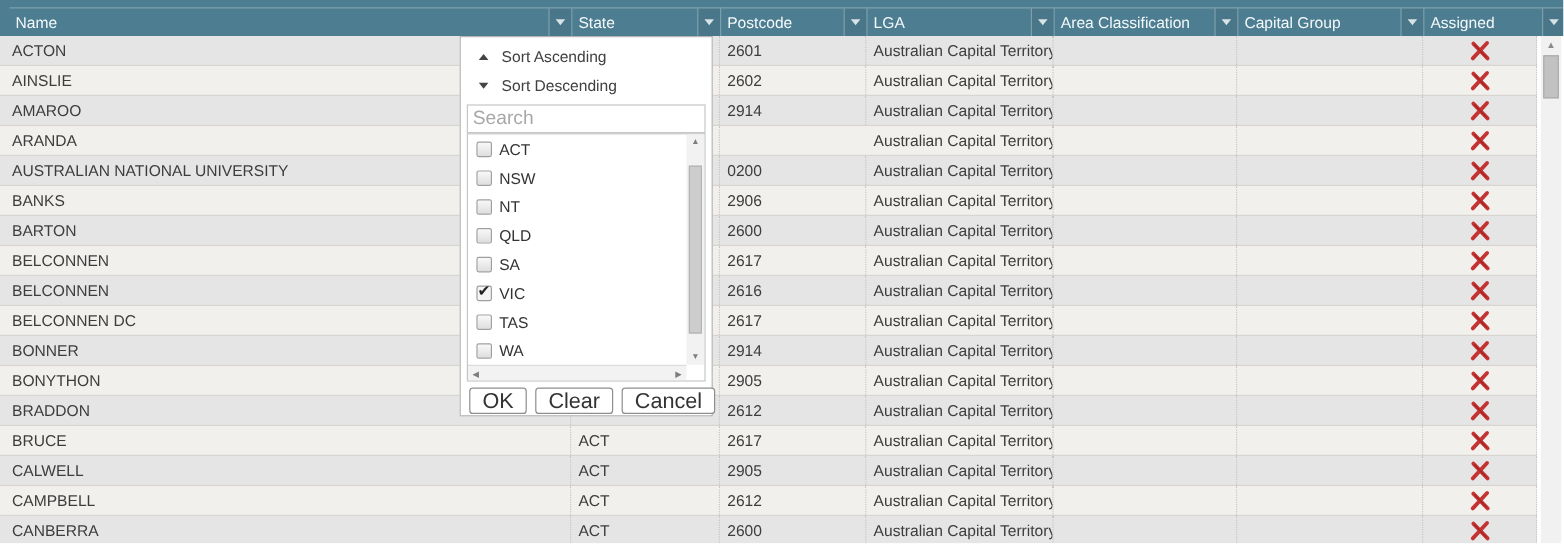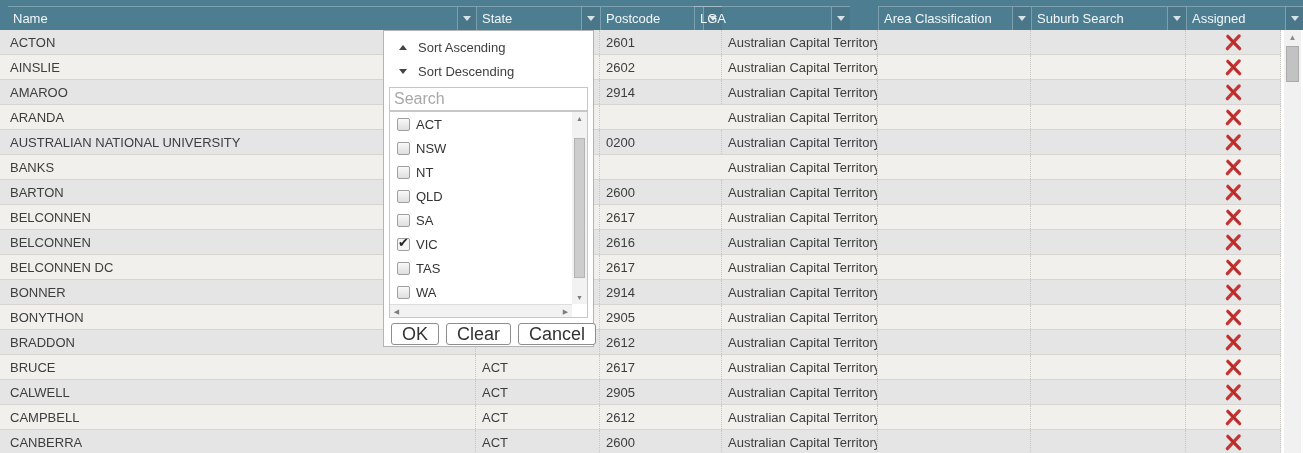--- a/index.html
+++ b/index.html
@@ -12,21 +12,21 @@
          border-top:1px solid rgba(255,255,255,0.28);box-sizing:border-box;gap:16px;}
   .hcell + .hcell{border-left:1px solid rgba(255,255,255,0.25);}
   .hlabel{color:#f3f8fa;padding-left:5px;white-space:nowrap;overflow:hidden;flex:1;}
   .hfilter{width:18px;height:100%;display:flex;align-items:center;justify-content:center;
            border-left:1px solid rgba(255,255,255,0.30);background:rgba(0,0,0,0.05);cursor:pointer;flex:0 0 auto;}
   .caret-down{width:0;height:0;border-left:4px solid transparent;border-right:4px solid transparent;
               border-top:5px solid #d9e3e7;}
   .hc-name{left:8px;width:468px;}
   .hc-state{left:476px;width:124px;}
   .hc-postcode{left:600px;width:122px;}
-  .hc-lga{left:694px;width:156px;align-items:center;}
+  .hc-lga{left:722px;width:156px;align-items:center;}
   .hc-area{left:878px;width:153px;}
   .hc-suburb{left:1031px;width:155px;}
   .hc-assigned{left:1186px;width:118px;}
 
   
   .grid-body{position:absolute;left:0;top:30px;width:1281px;height:423px;overflow:hidden;}
   .grow{position:relative;height:25px;box-sizing:border-box;border-bottom:1px solid #d8d5d1;background:#e5e5e5;}
   .grow:nth-child(even){background:#f1f0ed;}
   .gcell{position:absolute;top:0;bottom:0;box-sizing:border-box;display:flex;align-items:center;
          border-right:1px dotted #c9c5c0;white-space:nowrap;overflow:hidden;padding-left:6px;}
@@ -111,21 +111,21 @@
           <span class="caret-down"></span>
         </span>
     </div>
     <div class="hcell hc-area">
       <span class="hlabel">Area Classification</span>
       <span class="hfilter">
           <span class="caret-down"></span>
         </span>
     </div>
     <div class="hcell hc-suburb">
-      <span class="hlabel">Suburb Search</span>
+      <span class="hlabel">Capital Group</span>
       <span class="hfilter">
           <span class="caret-down"></span>
         </span>
     </div>
     <div class="hcell hc-assigned">
       <span class="hlabel">Assigned</span>
       <span class="hfilter">
           <span class="caret-down"></span>
         </span>
     </div>
@@ -207,20 +207,21 @@
           <path d="M4 3.5 L16.5 16.5" stroke="#c43432" stroke-width="3.4" stroke-linecap="round" fill="none"></path>
           <path d="M16 3 L3.5 16.5" stroke="#c43432" stroke-width="3.4" stroke-linecap="round" fill="none"></path>
           <path d="M5 4.5 L15.5 15.5" stroke="#9c2322" stroke-width="1" stroke-linecap="round" fill="none"></path>
         </svg>
       </div>
     </div>
 
     <div class="grow">
       <div class="gcell c-name">BANKS</div>
       <div class="gcell c-state"></div>
+      <div class="gcell c-postcode">2906</div>
       <div class="gcell c-lga">Australian Capital Territory</div>
       <div class="gcell c-area"></div>
       <div class="gcell c-suburb"></div>
       <div class="gcell c-assigned">
         <svg class="xicon" viewBox="0 0 20 20">
           <path d="M4 3.5 L16.5 16.5" stroke="#c43432" stroke-width="3.4" stroke-linecap="round" fill="none"></path>
           <path d="M16 3 L3.5 16.5" stroke="#c43432" stroke-width="3.4" stroke-linecap="round" fill="none"></path>
           <path d="M5 4.5 L15.5 15.5" stroke="#9c2322" stroke-width="1" stroke-linecap="round" fill="none"></path>
         </svg>
       </div>

